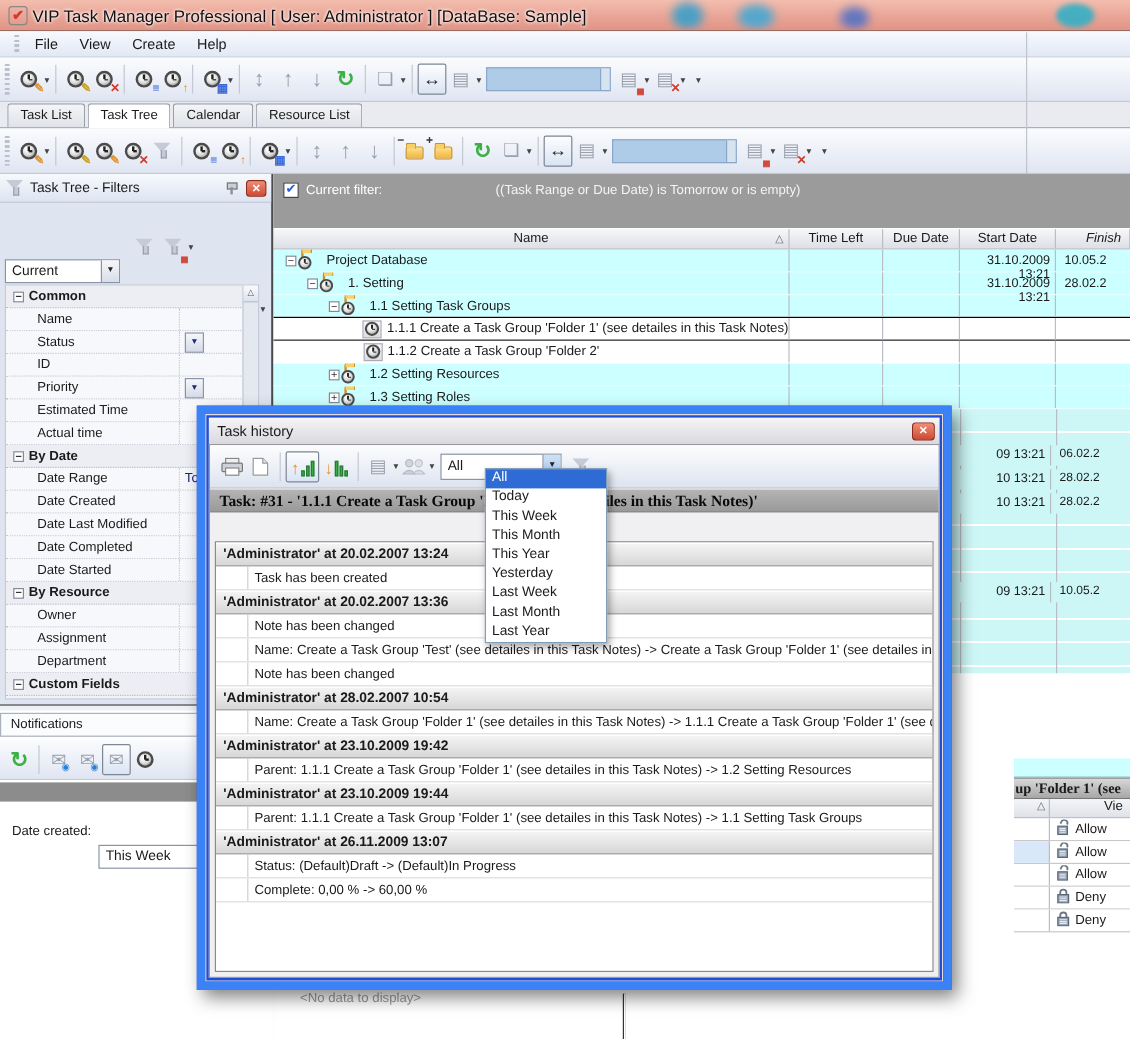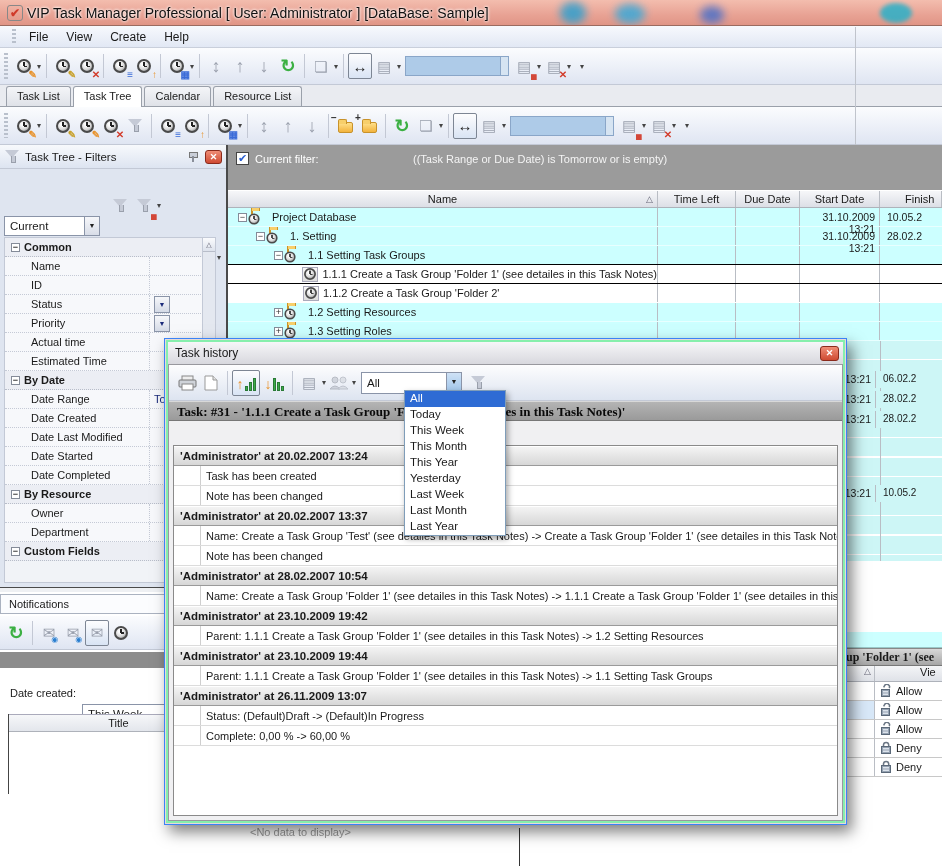--- a/index.html
+++ b/index.html
@@ -89,21 +89,21 @@
   
   #mainarea{ position:absolute; left:228px; top:145px; width:714px; height:721px; background:#fff;}
   .filterbar{ position:absolute; left:0; top:0; width:714px; height:45px; background:#9b9b9b; color:#fff;}
   .cb{ position:absolute; left:8px; top:7px; width:13px; height:13px; background:#fff; border:1px solid #444;
     color:#2a5fd0; font-size:11px; line-height:11px; text-align:center;}
   .fb-label{ position:absolute; left:27px; top:8px; }
   .fb-expr{ position:absolute; left:185px; top:8px; color:#f4f4f4;}
   .thead{ position:absolute; left:0; top:45px; width:714px; height:18px; background:linear-gradient(#f6f7f9,#dcdfe6);
     border-top:1px solid #fff; border-bottom:1px solid #aeb2ba; display:flex;}
   .th{ border-right:1px solid #b9bdc4; display:flex; align-items:center; justify-content:center; position:relative;}
-  .th.name{ width:430px;} .th.tl{width:78px}.th.dd{width:64px}.th.sd{width:80px}.th.fn{flex:1; justify-content:flex-start; padding-left:25px;}
+  .th.name{ width:430px;} .th.tl{width:78px}.th.dd{width:64px}.th.sd{width:80px}.th.fn{flex:1; justify-content:flex-start; padding-left:25px;font-style:italic;}
   .th .sort{ position:absolute; right:4px; color:#667; font-size:9px;}
   #tree-rows{ position:absolute; left:0; top:63px; width:714px;}
   .trow{ height:19px; display:flex; border-bottom:1px solid #fff; background:#fff;}
   .trow.cyan{ background:#ccffff; border-bottom:1px solid #e8ffff;}
   .trow.sel{ background:#fff; border-top:1px solid #000; border-bottom:1px solid #000; height:20px; margin-top:-1px;}
   .tcell{ border-right:1px solid #b9bdc4; height:100%;}
   .tc-name{ width:430px; display:flex; align-items:center; overflow:hidden; white-space:nowrap;}
   .tc-tl{ width:78px;} .tc-dd{ width:64px;}
   .tc-sd{ width:80px; text-align:right; padding:3px 4px 0 0; font-size:10.5px;}
   .tc-fn{ flex:1; border-right:none; padding:3px 0 0 7px; font-size:10.5px;}
@@ -139,22 +139,22 @@
     background:linear-gradient(#fbfcfe,#dfe5f2); border-bottom:1px solid #c3c9d6; display:flex; align-items:center; padding-left:4px;}
   .nt-dark{ position:absolute; left:0; top:60px; width:228px; height:16px; background:#8c8c8c;}
   .nt-daterow{ position:absolute; left:0; top:88px; width:228px; height:26px; display:flex; align-items:center;}
   .nt-grid{ position:absolute; left:8px; top:122px; width:220px; height:80px; border-left:1px solid #444;}
   .nt-title-h{ height:18px; background:linear-gradient(#f6f7f9,#e3e6ec); border-top:1px solid #aab;
     border-bottom:1px solid #aeb2ba; text-align:center; padding-top:2px;}
   .env{ font-size:15px; color:#9aa0ad; position:relative;}
   .env .eye{ position:absolute; right:-3px; bottom:-2px; font-size:8px; color:#2a7fd0;}
 
   
-  #dialog{ position:absolute; left:164px; top:338px; width:683px; height:487px; z-index:50;
-    background:#86efac; border:1px solid #3b82f6; padding:3px; box-shadow:inset 0 0 0 1px #e6dada, 5px 7px 14px rgba(0,0,0,.5);}
+  #dialog{ position:absolute; left:164px; top:338px; width:629px; height:487px; z-index:50;
+    background:#1d4ed8; border:7px solid #3b82f6; padding:3px; box-shadow:inset 0 0 0 1px #e6dada, 5px 7px 14px rgba(0,0,0,.5);}
   .dlg-title{ height:22px; display:flex; align-items:center; padding:0 4px 0 7px;
     background:linear-gradient(#f6f6f8,#d8d8de); font-size:12px;}
   .dlg-title .t{ flex:1;}
   .dlg-close{ width:19px; height:15px; background:linear-gradient(#ef8d76,#cf4a32); border:1px solid #8a2a1c;
     border-radius:3px; color:#fff; font-size:9px; line-height:13px; text-align:center; font-weight:bold;}
   .dlg-body{ position:absolute; left:3px; right:3px; top:25px; bottom:3px; background:#f0f0f2; border:1px solid #98989e;}
   .dlg-tools{ height:36px; background:linear-gradient(#fdfdfe,#dde4f0); border-bottom:1px solid #c3c9d6;
     display:flex; align-items:center; padding-left:6px;}
   .dlg-taskhdr{ height:20px; background:linear-gradient(#b4b4b4,#9a9a9a); border-top:1px solid #d8d8d8; border-bottom:1px solid #777;
     font-family:"Liberation Serif",serif; font-weight:bold; font-size:13px; color:#0a0a0a;
@@ -406,73 +406,77 @@
       <div id="filter-list">
           <div class="flt-sec">
             <span class="exp">−</span>
             <span>Common</span>
           </div>
           <div class="flt-item">
             <span class="lbl">Name</span>
             <span class="val"></span>
           </div>
           <div class="flt-item">
-            <span class="lbl">ID</span>
-            <span class="val"></span>
-          </div>
-          <div class="flt-item">
             <span class="lbl">Status</span>
             <span class="val">
               <span class="dropbtn">▼</span>
             </span>
           </div>
           <div class="flt-item">
+            <span class="lbl">ID</span>
+            <span class="val"></span>
+          </div>
+          <div class="flt-item">
             <span class="lbl">Priority</span>
             <span class="val">
               <span class="dropbtn">▼</span>
             </span>
           </div>
           <div class="flt-item">
+            <span class="lbl">Estimated Time</span>
+            <span class="val"></span>
+          </div>
+          <div class="flt-item">
             <span class="lbl">Actual time</span>
-            <span class="val"></span>
-          </div>
-          <div class="flt-item">
-            <span class="lbl">Estimated Time</span>
             <span class="val"></span>
           </div>
           <div class="flt-sec">
             <span class="exp">−</span>
             <span>By Date</span>
           </div>
           <div class="flt-item">
             <span class="lbl">Date Range</span>
             <span class="val">Tom</span>
           </div>
           <div class="flt-item">
             <span class="lbl">Date Created</span>
             <span class="val"></span>
           </div>
           <div class="flt-item">
             <span class="lbl">Date Last Modified</span>
             <span class="val"></span>
           </div>
           <div class="flt-item">
+            <span class="lbl">Date Completed</span>
+            <span class="val"></span>
+          </div>
+          <div class="flt-item">
             <span class="lbl">Date Started</span>
-            <span class="val"></span>
-          </div>
-          <div class="flt-item">
-            <span class="lbl">Date Completed</span>
             <span class="val"></span>
           </div>
           <div class="flt-sec">
             <span class="exp">−</span>
             <span>By Resource</span>
           </div>
           <div class="flt-item">
             <span class="lbl">Owner</span>
+            <span class="val"></span>
+          </div>
+          <div class="flt-item">
+            <span class="lbl">Assignment</span>
             <span class="val"></span>
           </div>
           <div class="flt-item">
             <span class="lbl">Department</span>
             <span class="val"></span>
           </div>
           <div class="flt-sec">
             <span class="exp">−</span>
             <span>Custom Fields</span>
           </div>
@@ -696,23 +700,20 @@
       <span class="ic">
           <span class="clk"></span>
         </span>
     </div>
     <div class="nt-dark"></div>
     <div class="nt-daterow">
       <span style="padding-left:10px">Date created:</span>
       <div class="combo" style="width:84px;margin-left:6px">
         <span class="cv">This Week</span>
       </div>
-    </div>
-    <div class="nt-grid">
-      <div class="nt-title-h">Title</div>
     </div>
   </div>
 
   <div id="dialog">
     <div class="dlg-title">
       <span class="t">Task history</span>
       <span class="dlg-close"><span>✕</span></span>
     </div>
     <div class="dlg-body">
       <div class="dlg-tools">
@@ -770,22 +771,22 @@
         </div>
         <span class="ic">
             <span class="funnel"></span>
           </span>
         <span class="car" style="align-self:flex-end;margin-bottom:4px">▾</span>
       </div>
       <div class="dlg-taskhdr">Task: #31 - '1.1.1 Create a Task Group 'Folder 1' (see detailes in this Task Notes)'</div>
       <div class="dlg-entries" id="entries">
           <div class="e-hdr">'Administrator' at 20.02.2007 13:24</div>
           <div class="e-det">Task has been created</div>
+          <div class="e-hdr">'Administrator' at 20.02.2007 13:36</div>
           <div class="e-det">Note has been changed</div>
-          <div class="e-hdr">'Administrator' at 20.02.2007 13:37</div>
           <div class="e-det">Name: Create a Task Group 'Test' (see detailes in this Task Notes) -&gt; Create a Task Group 'Folder 1' (see detailes in this Task Notes)</div>
           <div class="e-det">Note has been changed</div>
           <div class="e-hdr">'Administrator' at 28.02.2007 10:54</div>
           <div class="e-det">Name: Create a Task Group 'Folder 1' (see detailes in this Task Notes) -&gt; 1.1.1 Create a Task Group 'Folder 1' (see detailes in this Task Notes)</div>
           <div class="e-hdr">'Administrator' at 23.10.2009 19:42</div>
           <div class="e-det">Parent: 1.1.1 Create a Task Group 'Folder 1' (see detailes in this Task Notes) -&gt; 1.2 Setting Resources</div>
           <div class="e-hdr">'Administrator' at 23.10.2009 19:44</div>
           <div class="e-det">Parent: 1.1.1 Create a Task Group 'Folder 1' (see detailes in this Task Notes) -&gt; 1.1 Setting Task Groups</div>
           <div class="e-hdr">'Administrator' at 26.11.2009 13:07</div>
           <div class="e-det">Status: (Default)Draft -&gt; (Default)In Progress</div>

